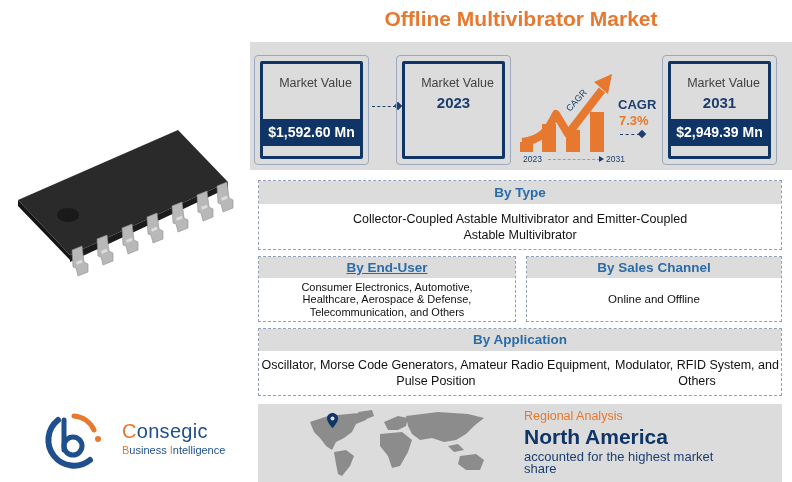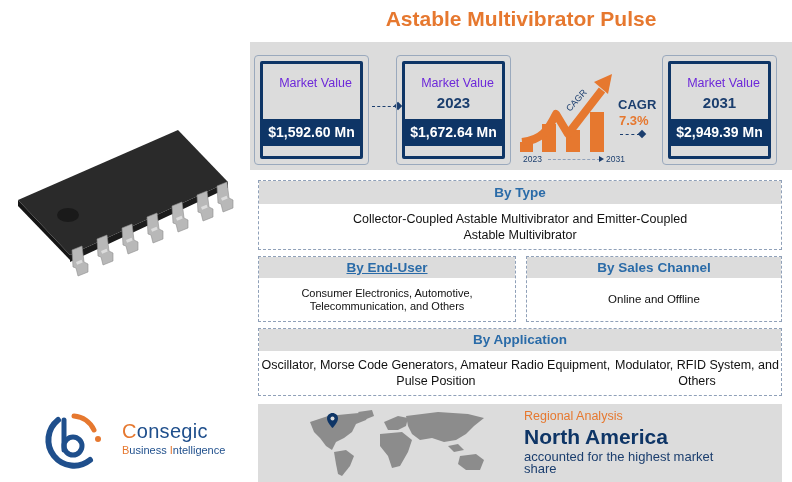--- a/index.html
+++ b/index.html
@@ -25,21 +25,21 @@
   
   .value-panel { position: absolute; left: 250px; top: 42px; width: 542px; height: 128px; background: #DCDCDC; }
   .card-outer {
     position: absolute; top: 13px; width: 115px; height: 110px;
     border: 1px solid #9AA9BD; border-radius: 4px;
   }
   .card-inner {
     position: absolute; left: 5px; top: 5px; right: 5px; bottom: 5px;
     border: 3px solid #0E3566; border-radius: 2px; background: #DCDCDC; overflow: hidden;
   }
-  .card-label { position: absolute; left: 0; right: 0; top: 12px; text-align: center; font-size: 12.5px; color: #6d28d9; padding-left: 8px; }
+  .card-label { position: absolute; left: 0; right: 0; top: 12px; text-align: center; font-size: 12.5px; color: #404040; padding-left: 8px; }
   .card-year { position: absolute; left: 0; right: 0; top: 30px; text-align: center; font-size: 15px; font-weight: bold; color: #1B3E6E; }
   .card-value {
     position: absolute; left: 0; right: 0; top: 55px; height: 27px; line-height: 27px;
     background: #0E3566; color: #fff; font-weight: bold; font-size: 14px; text-align: center;
   }
 
   .dots { position: absolute; border-top: 1.5px dashed #1B3E6E; height: 0; }
   .dot-end { position: absolute; width: 6px; height: 6px; background: #1B3E6E; transform: rotate(45deg); }
 
   .cagr-graphic { position: absolute; left: 270px; top: 30px; width: 120px; height: 98px; }
@@ -60,21 +60,21 @@
   
   .region { position: absolute; left: 258px; top: 404px; width: 524px; height: 78px; background: #DCDCDC; }
   .region-map { position: absolute; left: 50px; top: 6px; width: 200px; height: 68px; }
   .region-label { position: absolute; left: 266px; top: 5px; font-size: 12.5px; color: #E6782F; }
   .region-name { position: absolute; left: 266px; top: 21px; font-size: 21px; font-weight: bold; color: #0E3566; }
   .region-desc { position: absolute; left: 266px; top: 47px; width: 190px; font-size: 13px; line-height: 12px; color: #1B3E6E; }
 </style>
 </head>
 <body>
 
-<div class="title">Astable Multivibrator Pulse</div>
+<div class="title">Offline Multivibrator Market</div>
 
 <div class="chip-area">
   <svg width="250" height="180" viewBox="0 0 250 180">
 
     <polygon points="18,90 178,20 228,72 70,145" fill="#2a2a2a"></polygon>
 
     <polygon points="18,90 70,145 70,150 18,96" fill="#151515"></polygon>
     <polygon points="70,145 228,72 228,78 70,152" fill="#1b1b1b"></polygon>
 
     <ellipse cx="68" cy="105" rx="11" ry="7" fill="#1a1a1a"></ellipse>
@@ -123,21 +123,20 @@
     </div>
   </div>
 
   <div class="dots" style="left:122px; top:64px; width:24px;"></div>
   <div class="dot-end" style="left:145px; top:61px;"></div>
 
   <div class="card-outer" style="left:146px;">
     <div class="card-inner">
       <div class="card-label">Market Value</div>
       <div class="card-year">2023</div>
-      <div class="card-value">$1,672.64 Mn</div>
     </div>
   </div>
 
   <div class="cagr-graphic">
     <svg width="120" height="98" viewBox="0 0 120 98">
 
       <rect x="0" y="70" width="13" height="10" fill="#E6782F"></rect>
       <rect x="22" y="52" width="14" height="28" fill="#E6782F"></rect>
       <rect x="46" y="58" width="14" height="22" fill="#E6782F"></rect>
       <rect x="70" y="40" width="14" height="40" fill="#E6782F"></rect>
@@ -172,20 +171,21 @@
   <div class="seg-body" style="height:45px; flex-direction:column; font-size:12.5px; line-height:16px;">
     <div>Collector-Coupled Astable Multivibrator and Emitter-Coupled</div>
     <div>Astable Multivibrator</div>
   </div>
 </div>
 
 <div class="seg" style="left:258px; top:256px; width:258px; height:66px;">
   <div class="seg-head" style="height:21px; line-height:21px;text-decoration:underline;">By End-User</div>
   <div class="seg-body" style="height:43px; flex-direction:column; font-size:11px; line-height:12.5px;">
     <div>Consumer Electronics, Automotive,</div>
+    <div>Healthcare, Aerospace &amp; Defense,</div>
     <div>Telecommunication, and Others</div>
   </div>
 </div>
 
 <div class="seg" style="left:526px; top:256px; width:256px; height:66px;">
   <div class="seg-head" style="height:21px; line-height:21px;">By Sales Channel</div>
   <div class="seg-body" style="height:43px; font-size:11.5px;">
     <div>Online and Offline</div>
   </div>
 </div>

